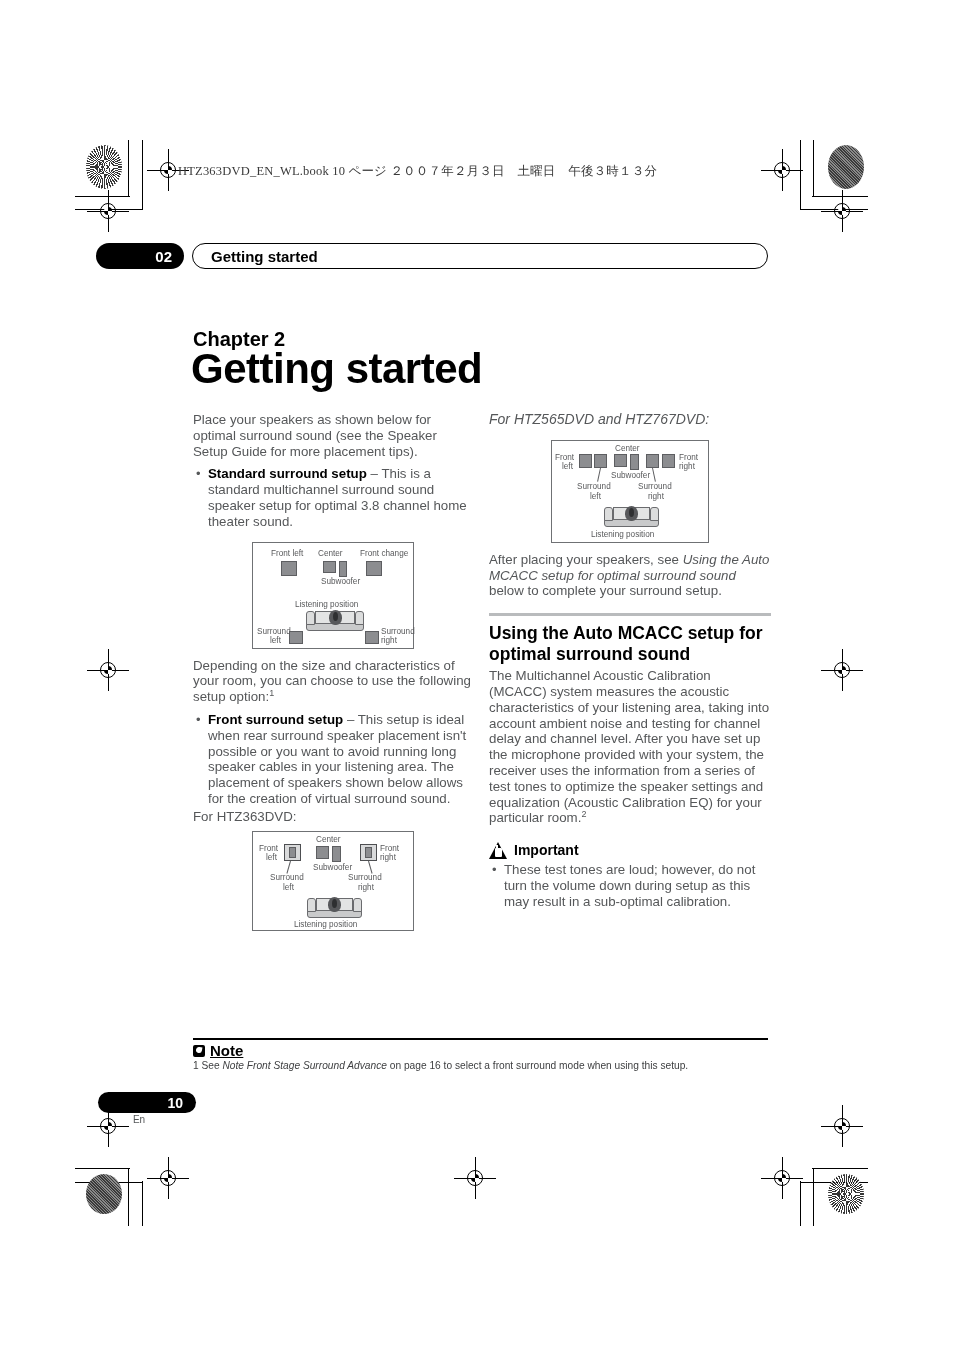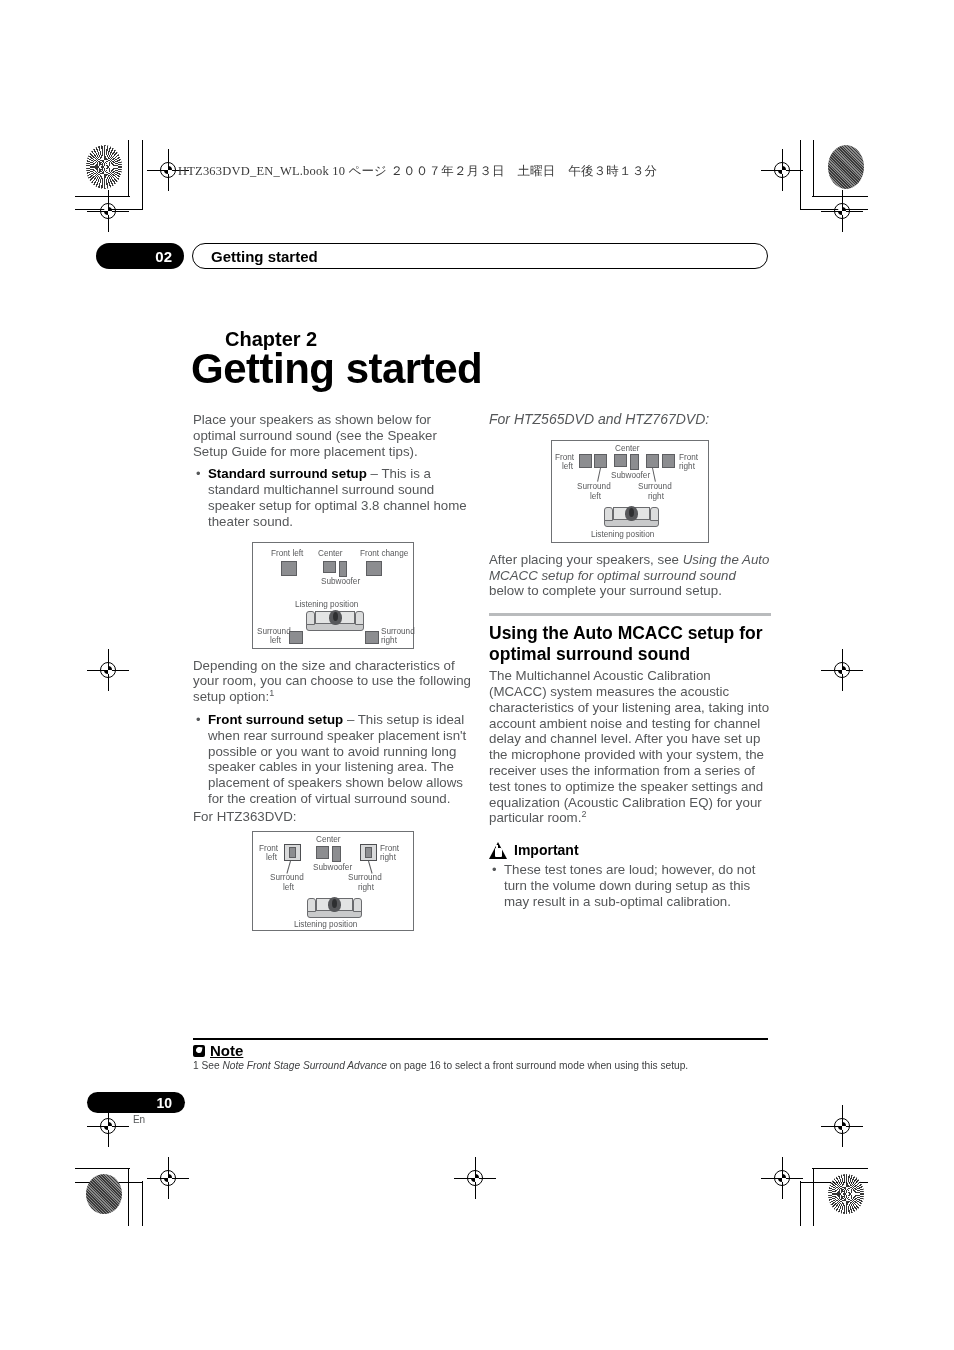--- a/index.html
+++ b/index.html
@@ -31,21 +31,21 @@
   
   .runhead{position:absolute;left:96px;top:243px;width:672px;height:26px;}
   .runhead .chipnum{position:absolute;left:0;top:0;width:88px;height:26px;background:#000;
         border-radius:13px;color:#fff;font-weight:bold;font-size:15px;
         display:flex;align-items:center;justify-content:flex-end;padding-right:12px;box-sizing:border-box;}
   .runhead .chiptitle{position:absolute;left:96px;top:0;right:0;height:26px;border:1.3px solid #000;
         border-radius:13px;box-sizing:border-box;display:flex;align-items:center;
         padding-left:18px;font-weight:bold;font-size:15px;color:#000;}
 
   
-  .chapter-label{position:absolute;left:193px;top:328px;font-size:20px;font-weight:bold;color:#000;margin-left:32px;}
+  .chapter-label{position:absolute;left:193px;top:328px;font-size:20px;font-weight:bold;color:#000;}
   .chapter-title{position:absolute;left:191px;top:345px;font-size:42px;font-weight:bold;color:#000;letter-spacing:-.5px;}
 
   
   .col{position:absolute;width:282px;font-size:13.3px;line-height:15.8px;color:#555759;}
   .col.left{left:193px;top:412px;}
   .col.right{left:489px;top:412px;}
 
   h2.sec{font-size:17.5px;line-height:20px;font-weight:bold;color:#000;margin:0 0 3px 0;padding-top:7px;
         border-top:3px solid #b9bbbd;}
   p{margin:0 0 0 0;}
@@ -87,21 +87,21 @@
   .notes{position:absolute;left:193px;top:1038px;width:575px;}
   .notes .rule{height:2px;background:#000;width:100%;}
   .note-head{display:flex;align-items:center;gap:5px;margin-top:2px;}
   .note-ico{width:12px;height:12px;background:#000;border-radius:2px;position:relative;flex:0 0 auto;}
   .note-ico:after{content:"";position:absolute;left:3px;top:2.5px;width:6px;height:6px;background:#fff;
         border-radius:50% 0 50% 50%;transform:rotate(10deg);}
   .note-title{font-size:15px;font-weight:bold;color:#000;text-decoration:underline;}
   .note-line{font-size:10.2px;line-height:12.6px;color:#3f4042;white-space:nowrap;}
 
   
-  .folio{position:absolute;left:87px;top:1092px;width:98px;height:21px;background:#000;border-radius:11px;
+  .folio{position:absolute;left:98px;top:1092px;width:98px;height:21px;background:#000;border-radius:11px;
         color:#fff;font-weight:bold;font-size:14px;display:flex;align-items:center;justify-content:flex-end;
         padding-right:13px;box-sizing:border-box;padding-left:44px;}
   .folio-en{position:absolute;left:90px;top:1114px;width:98px;text-align:center;font-size:10px;color:#555759;}
 </style>
 </head>
 <body>
 
 <div class="marks">
 
   <div class="crop-l" style="left:75px;top:196px;width:55px;height:1.4px;"></div>

